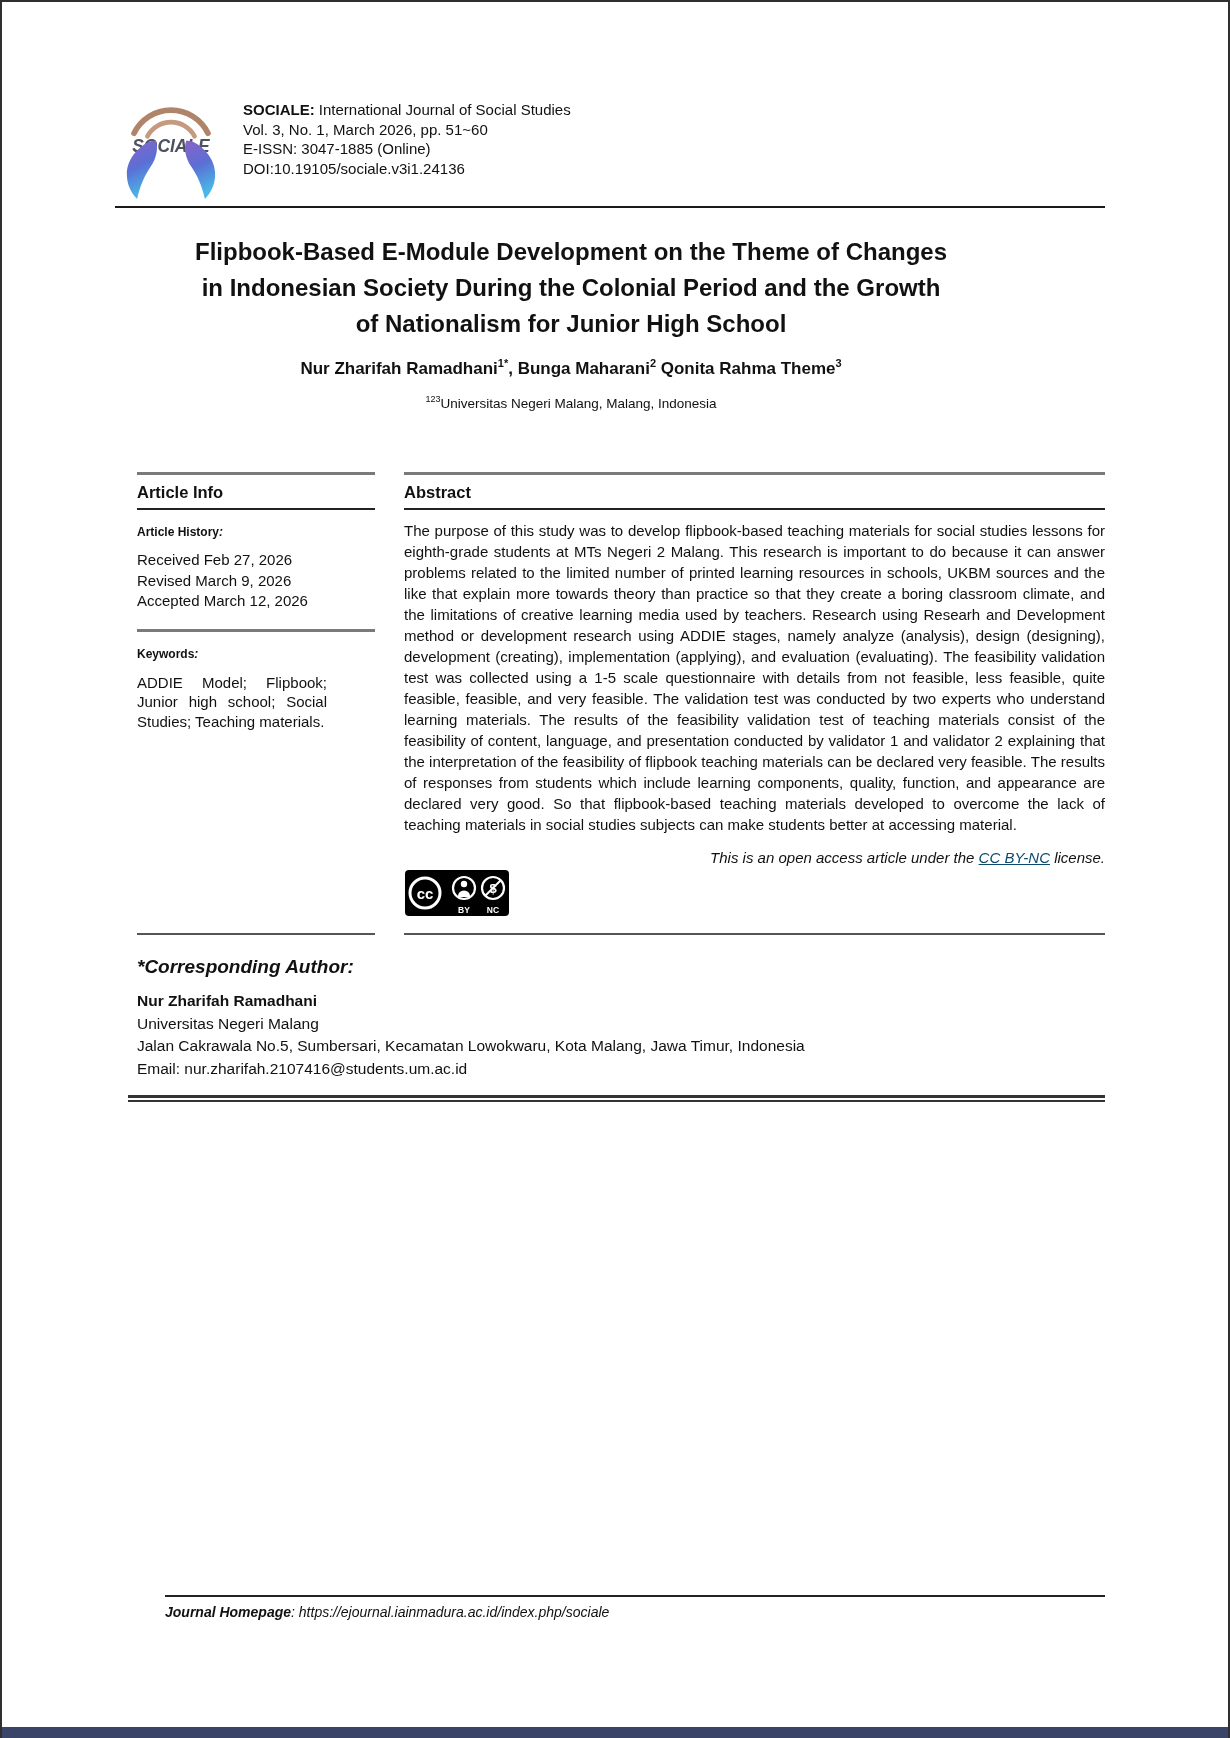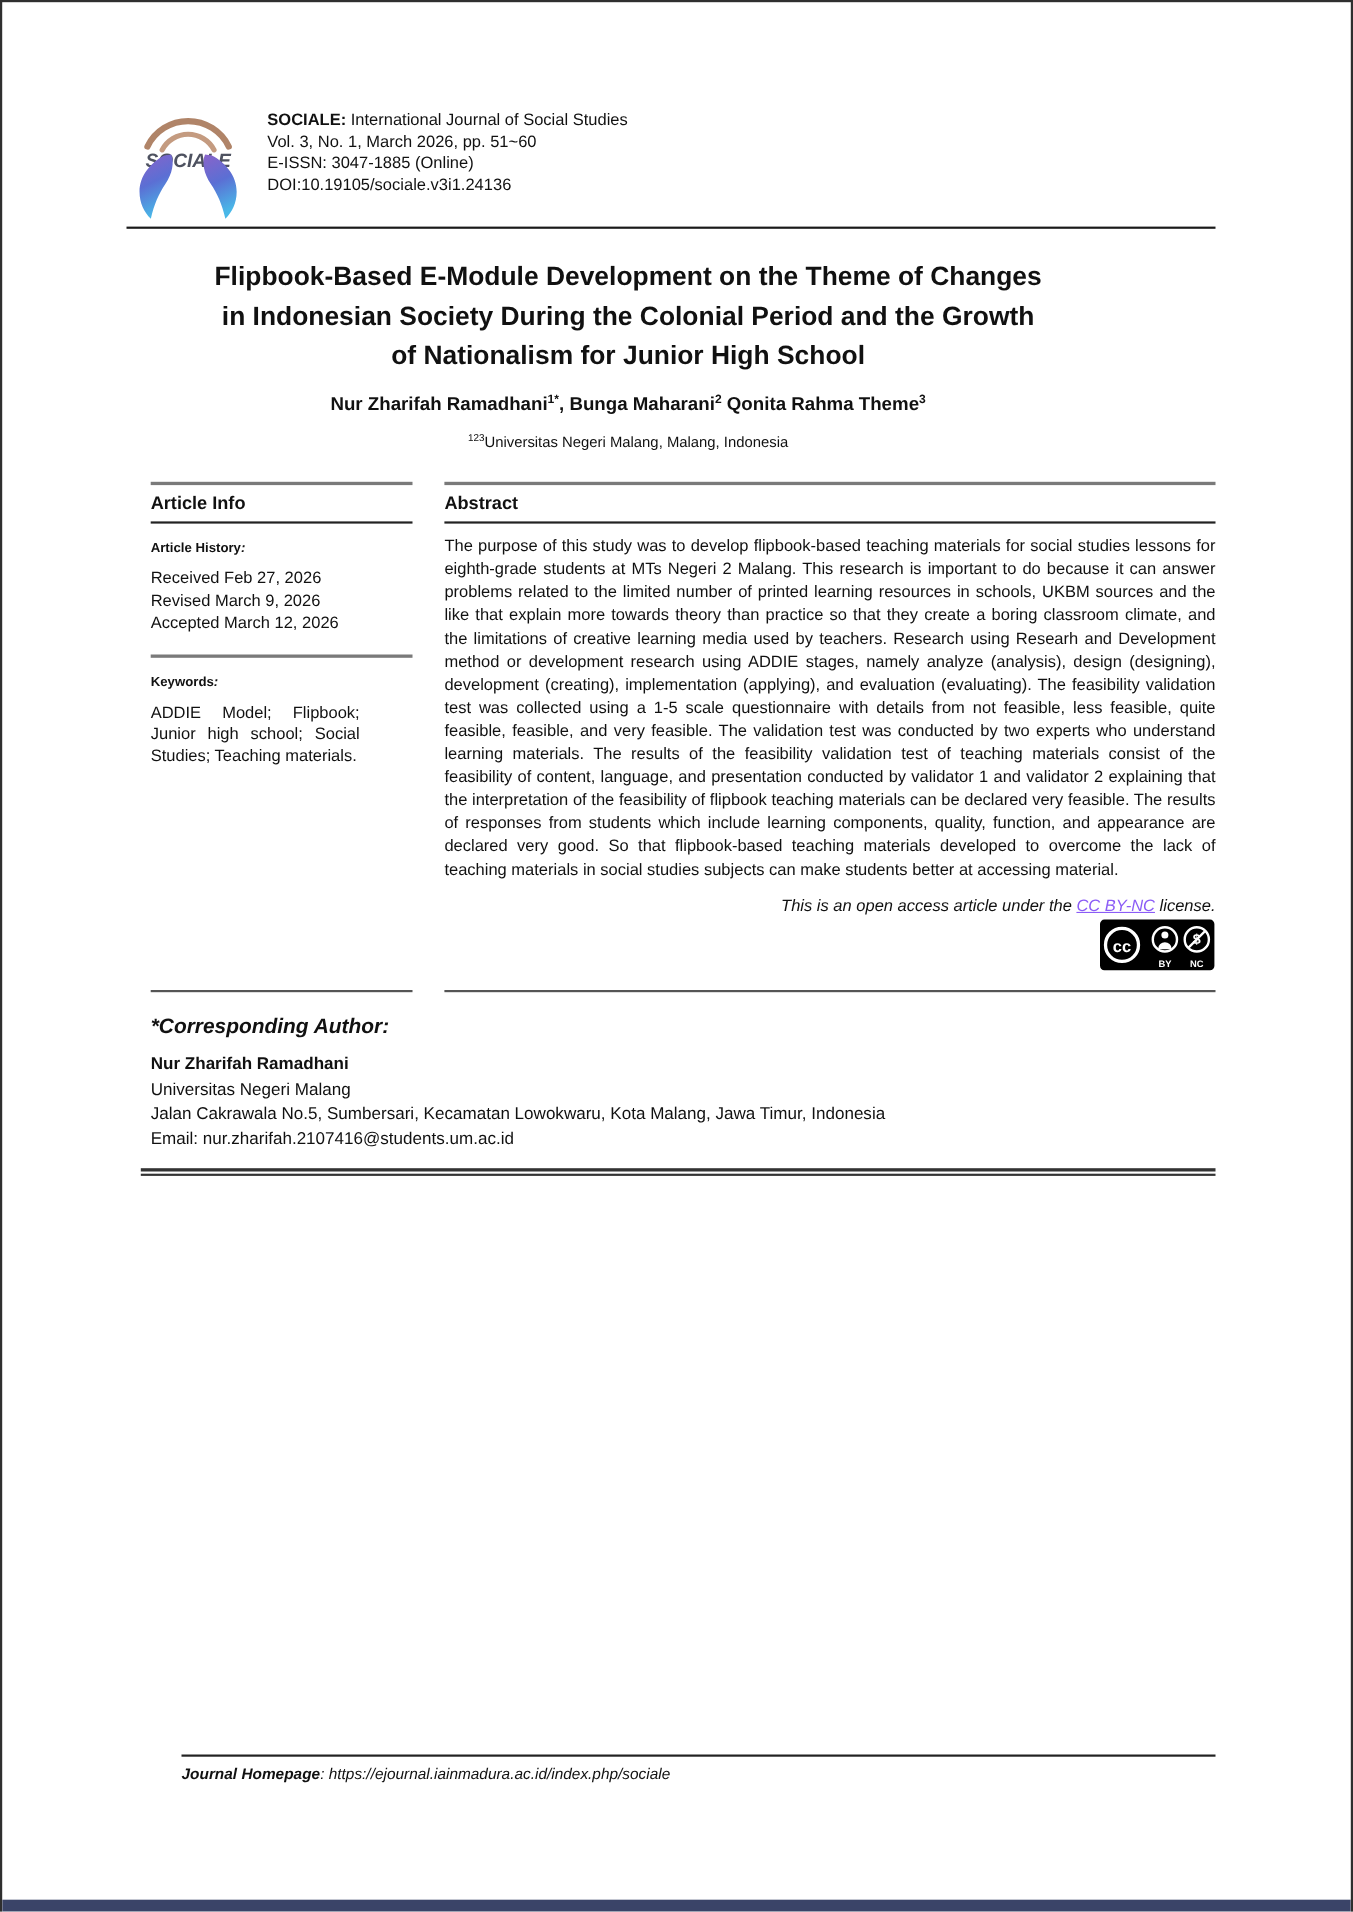--- a/index.html
+++ b/index.html
@@ -24,38 +24,38 @@
 
   
   .title-wrap { width: 862px; margin-left: 25px; text-align: center; }
   .article-title { margin-top: 26px; font-size: 24px; font-weight: bold; line-height: 36px; }
   .authors { margin-top: 15px; font-size: 17px; font-weight: bold; }
   .authors sup { font-size: 11px; }
   .affiliation { margin-top: 15px; font-size: 13.5px; }
   .affiliation sup { font-size: 9px; }
 
   
-  .columns { display: flex; margin-top: 29px; }
+  .columns { display: flex; margin-top: 62px; }
   .info-col { width: 238px; margin-left: 22px; margin-right: 29px; flex: 0 0 auto; }
   .abstract-col { flex: 1; }
   .rule-thick { height: 3px; background: #7a7a7a; }
   .section-head {
     font-size: 16.5px; font-weight: bold;
     padding: 8px 0 6px 0;
     border-bottom: 2px solid #222;
   }
   .sub-head { font-size: 12px; font-weight: bold; margin-top: 15px; }
   .dates { font-size: 15px; line-height: 20.5px; margin-top: 11px; }
   .mid-rule { height: 3px; background: #7a7a7a; margin-top: 17px; }
   .keywords { width: 190px; font-size: 15px; line-height: 19.5px; text-align: justify; margin-top: 12px; }
 
   .abstract-text { font-size: 15px; line-height: 21px; text-align: justify; margin-top: 10px; }
   .license-line { font-size: 15px; font-style: italic; text-align: right; margin-top: 14px; }
-  .license-line a { color: #8b5cf6; text-decoration: underline; cursor: pointer; }
-  .badge-row { text-align: right; margin-top: 3px; }
+  .license-line a { color: #0c4a6e; text-decoration: underline; cursor: pointer; }
+  .badge-row { margin-top: 3px; }
   .badge-row svg { display: inline-block; }
 
   
   .divider-row { display: flex; margin-top: 12px; }
   .divider-row .dl { width: 238px; margin-left: 22px; margin-right: 29px; height: 2px; background: #555; }
   .divider-row .dr { flex: 1; height: 2px; background: #555; }
 
   
   .corresponding { margin-left: 22px; }
   .corresponding h3 { margin-top: 21px; font-size: 19px; font-weight: bold; font-style: italic; }

